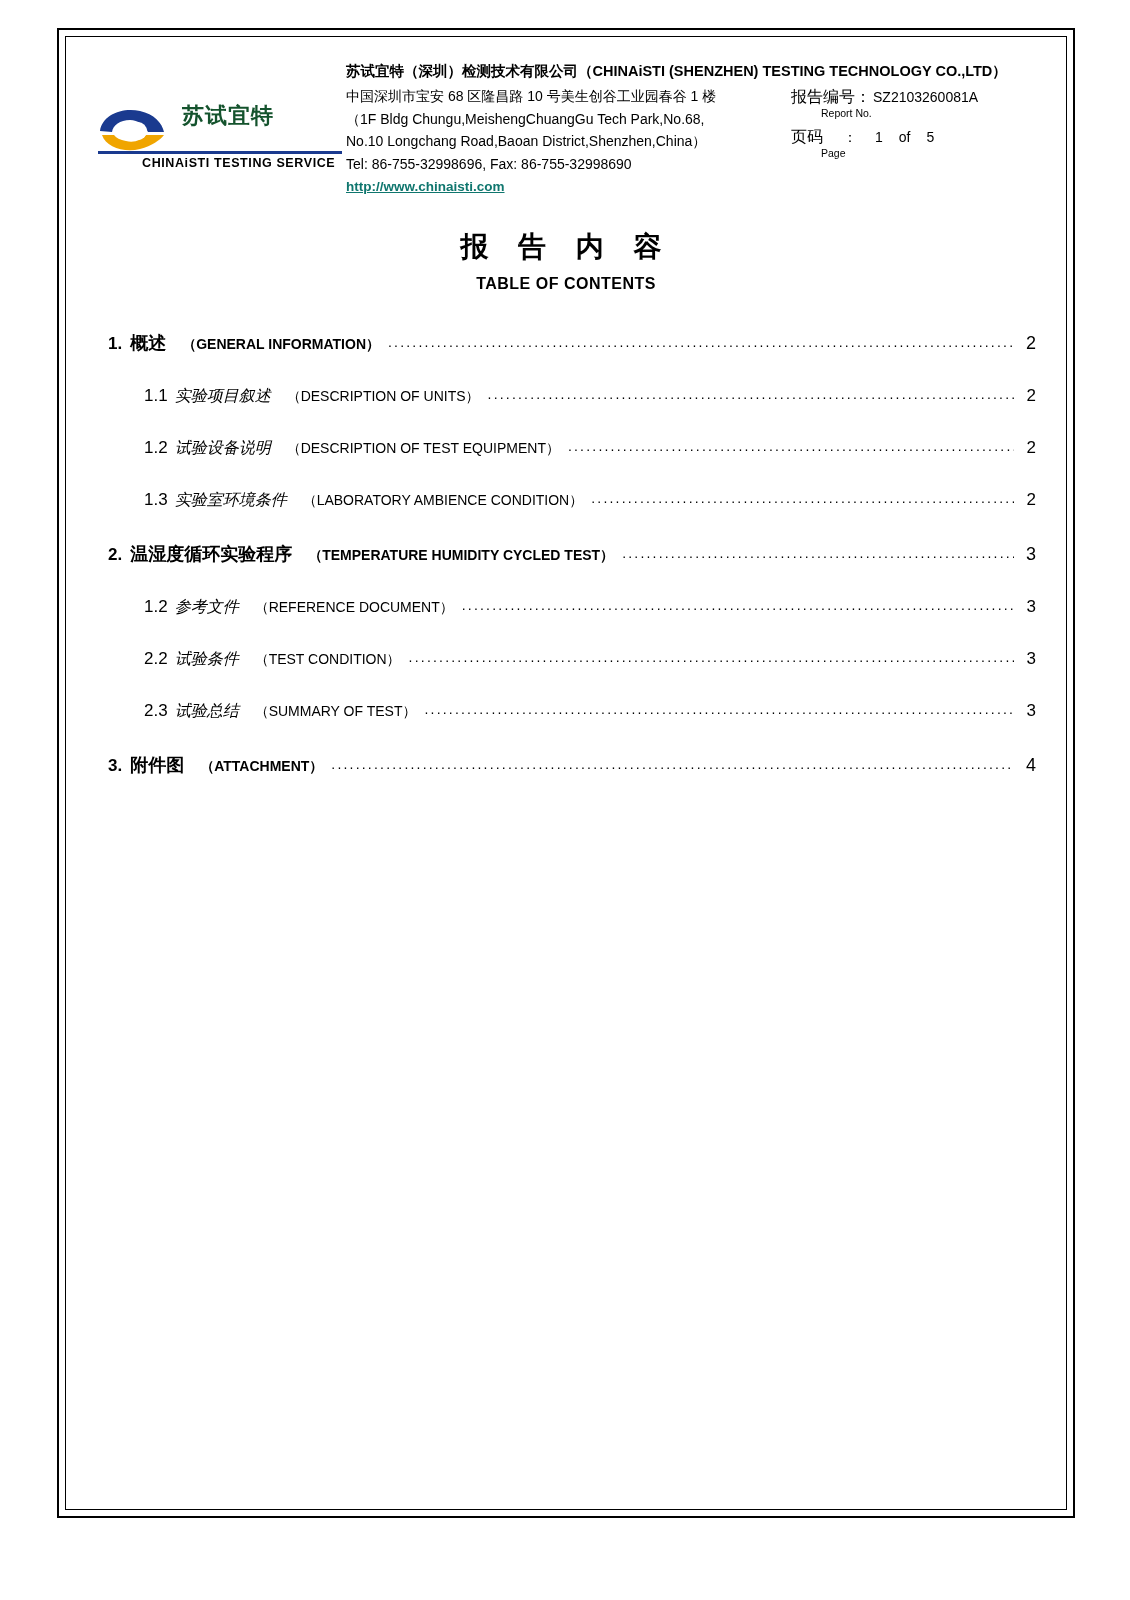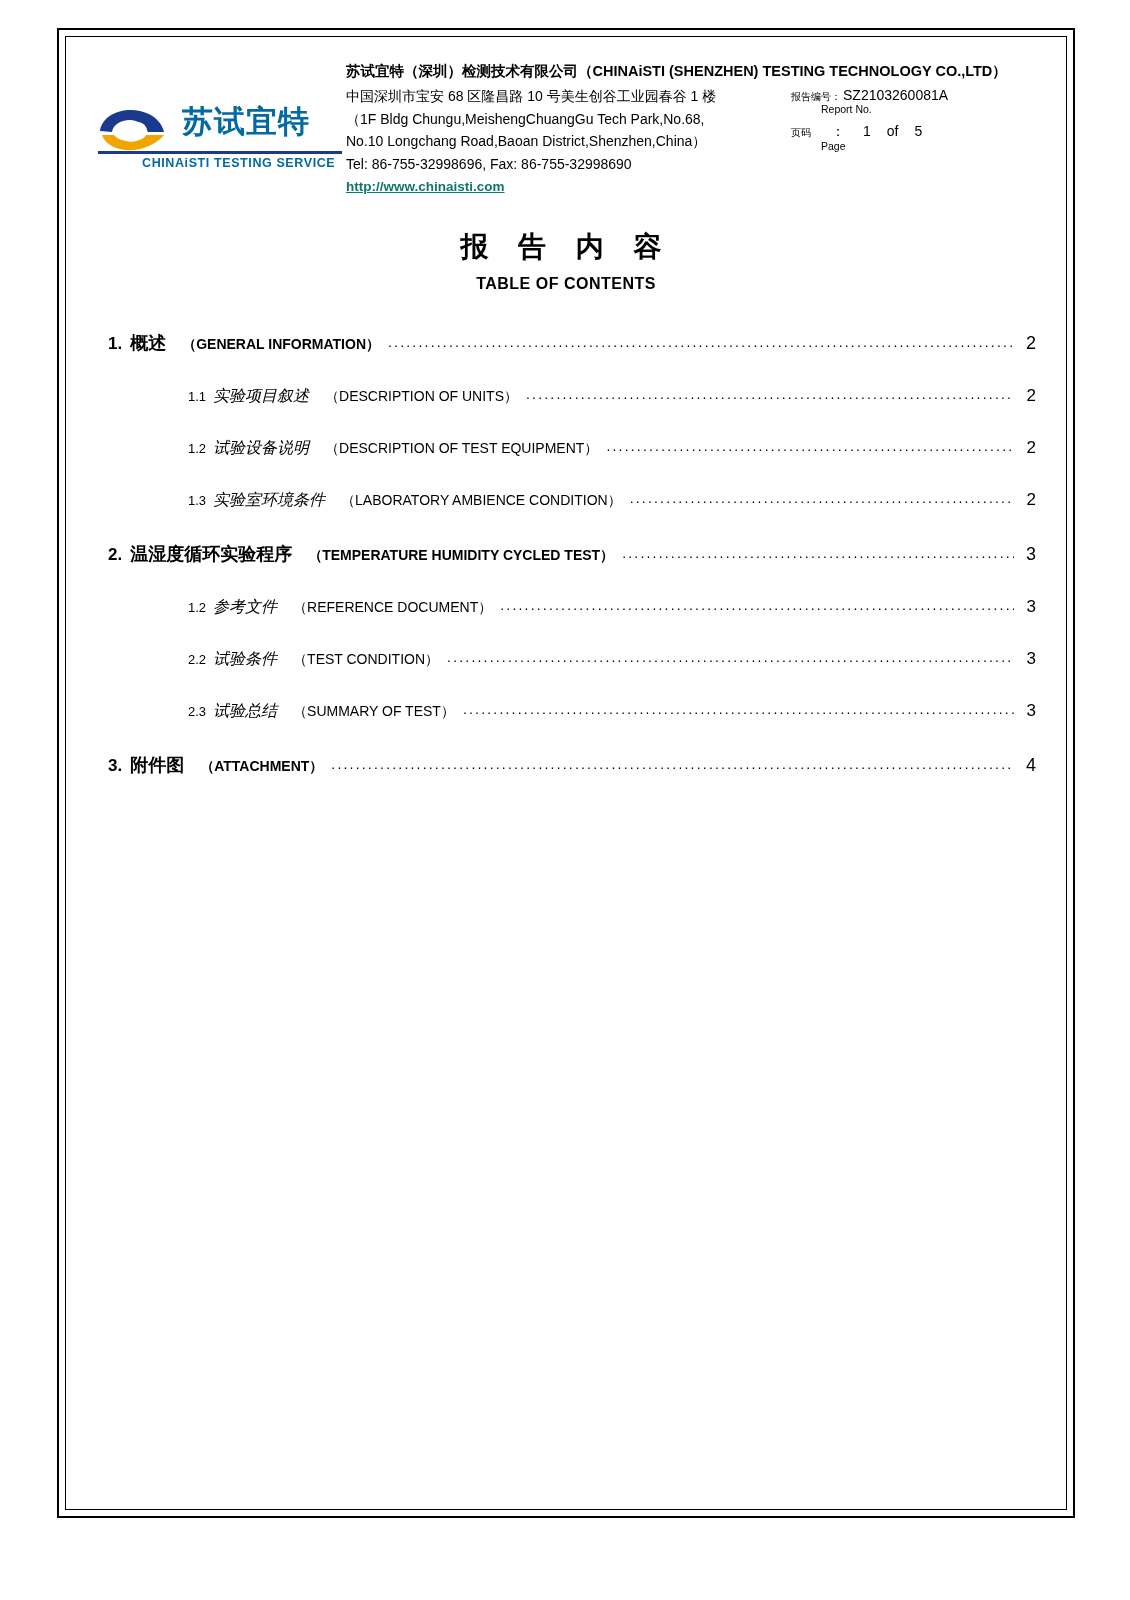--- a/index.html
+++ b/index.html
@@ -60,42 +60,42 @@
     position: absolute;
     left: 0;
     top: 4px;
     width: 86px;
     height: 48px;
   }
   .logo-cn {
     position: absolute;
     left: 86px;
     top: 0px;
-    font-size: 31px;
+    font-size: 22px;
     font-weight: bold;
     letter-spacing: 1px;
-    color: #0369a1;
+    color: #14532d;
     font-family: "DejaVu Sans", sans-serif;
     white-space: nowrap;
   }
   .logo-rule {
     position: absolute;
     left: 2px;
     top: 50px;
     width: 244px;
     height: 3px;
     background: #1a3a8f;
   }
   .logo-en {
     position: absolute;
     left: 46px;
     top: 55px;
     font-size: 12.5px;
     font-weight: bold;
-    color: #0369a1;
+    color: #000000;
     letter-spacing: 0.6px;
     white-space: nowrap;
   }
 
   .header-text {
     flex: 1 1 auto;
     padding-top: 2px;
   }
   .company-line {
     font-size: 14.5px;
@@ -125,21 +125,21 @@
     flex: 0 0 245px;
     padding-left: 16px;
     padding-top: 2px;
   }
   .report-row {
     display: flex;
     align-items: baseline;
     white-space: nowrap;
   }
   .report-label-cn {
-    font-size: 10px;
+    font-size: 16px;
   }
   .report-val {
     font-size: 14px;
     margin-left: 2px;
   }
   .report-label-en {
     font-size: 10.5px;
     line-height: 1.3;
     margin-top: -1px;
     padding-left: 30px;
@@ -192,23 +192,22 @@
   .toc-num {
     flex: 0 0 auto;
     white-space: nowrap;
   }
   .level1 .toc-num {
     font-size: 17px;
     font-weight: bold;
     margin-right: 8px;
   }
   .level2 .toc-num {
-    font-size: 13px;
+    font-size: 17px;
     margin-right: 7px;
-    margin-left: 44px;
   }
   .toc-label-cn {
     flex: 0 0 auto;
     white-space: nowrap;
   }
   .level1 .toc-label-cn {
     font-size: 18px;
     font-weight: bold;
     font-family: "DejaVu Sans", sans-serif;
   }

